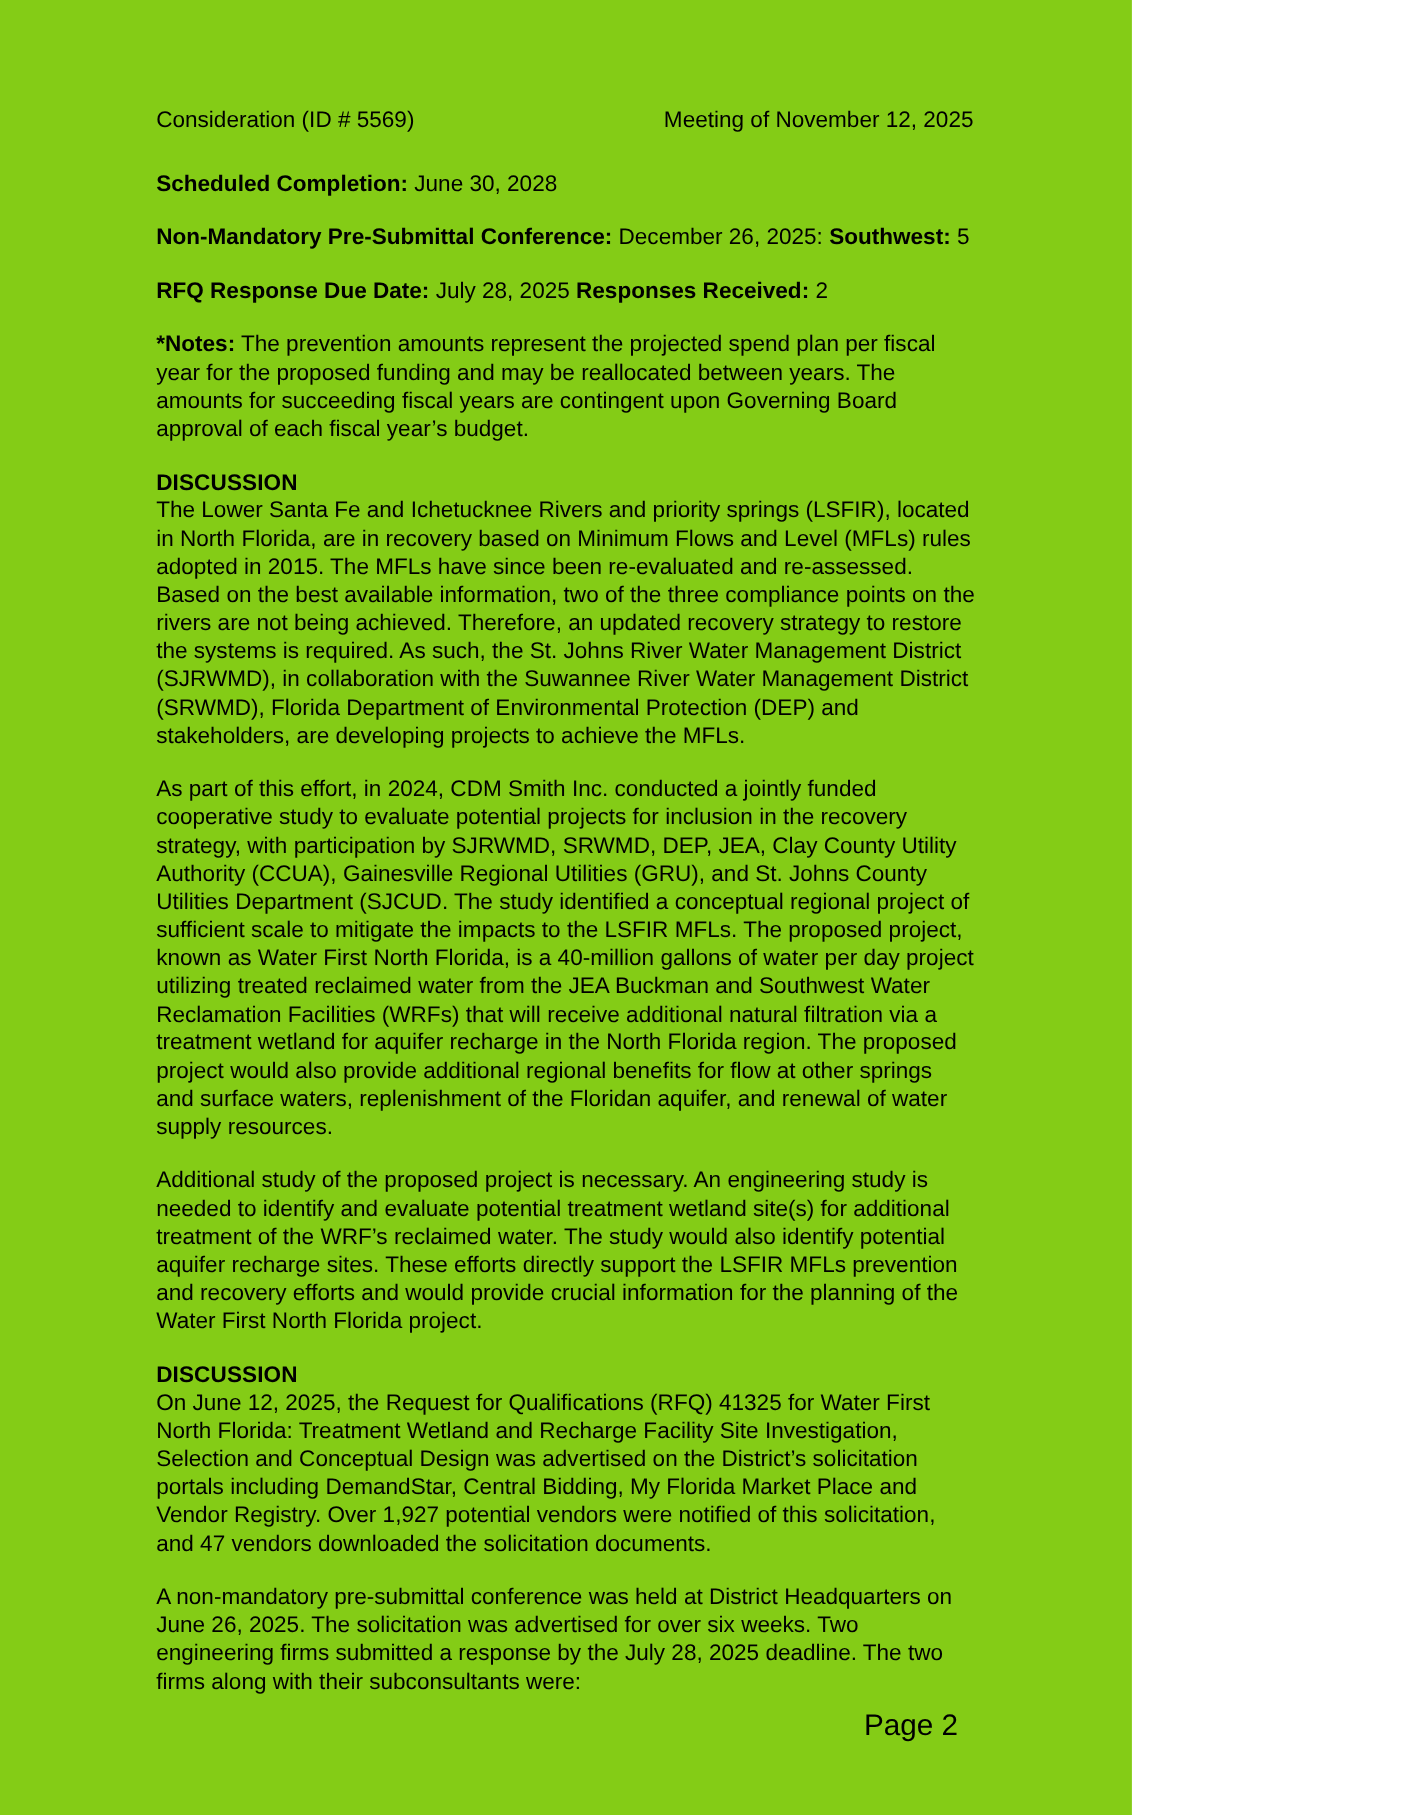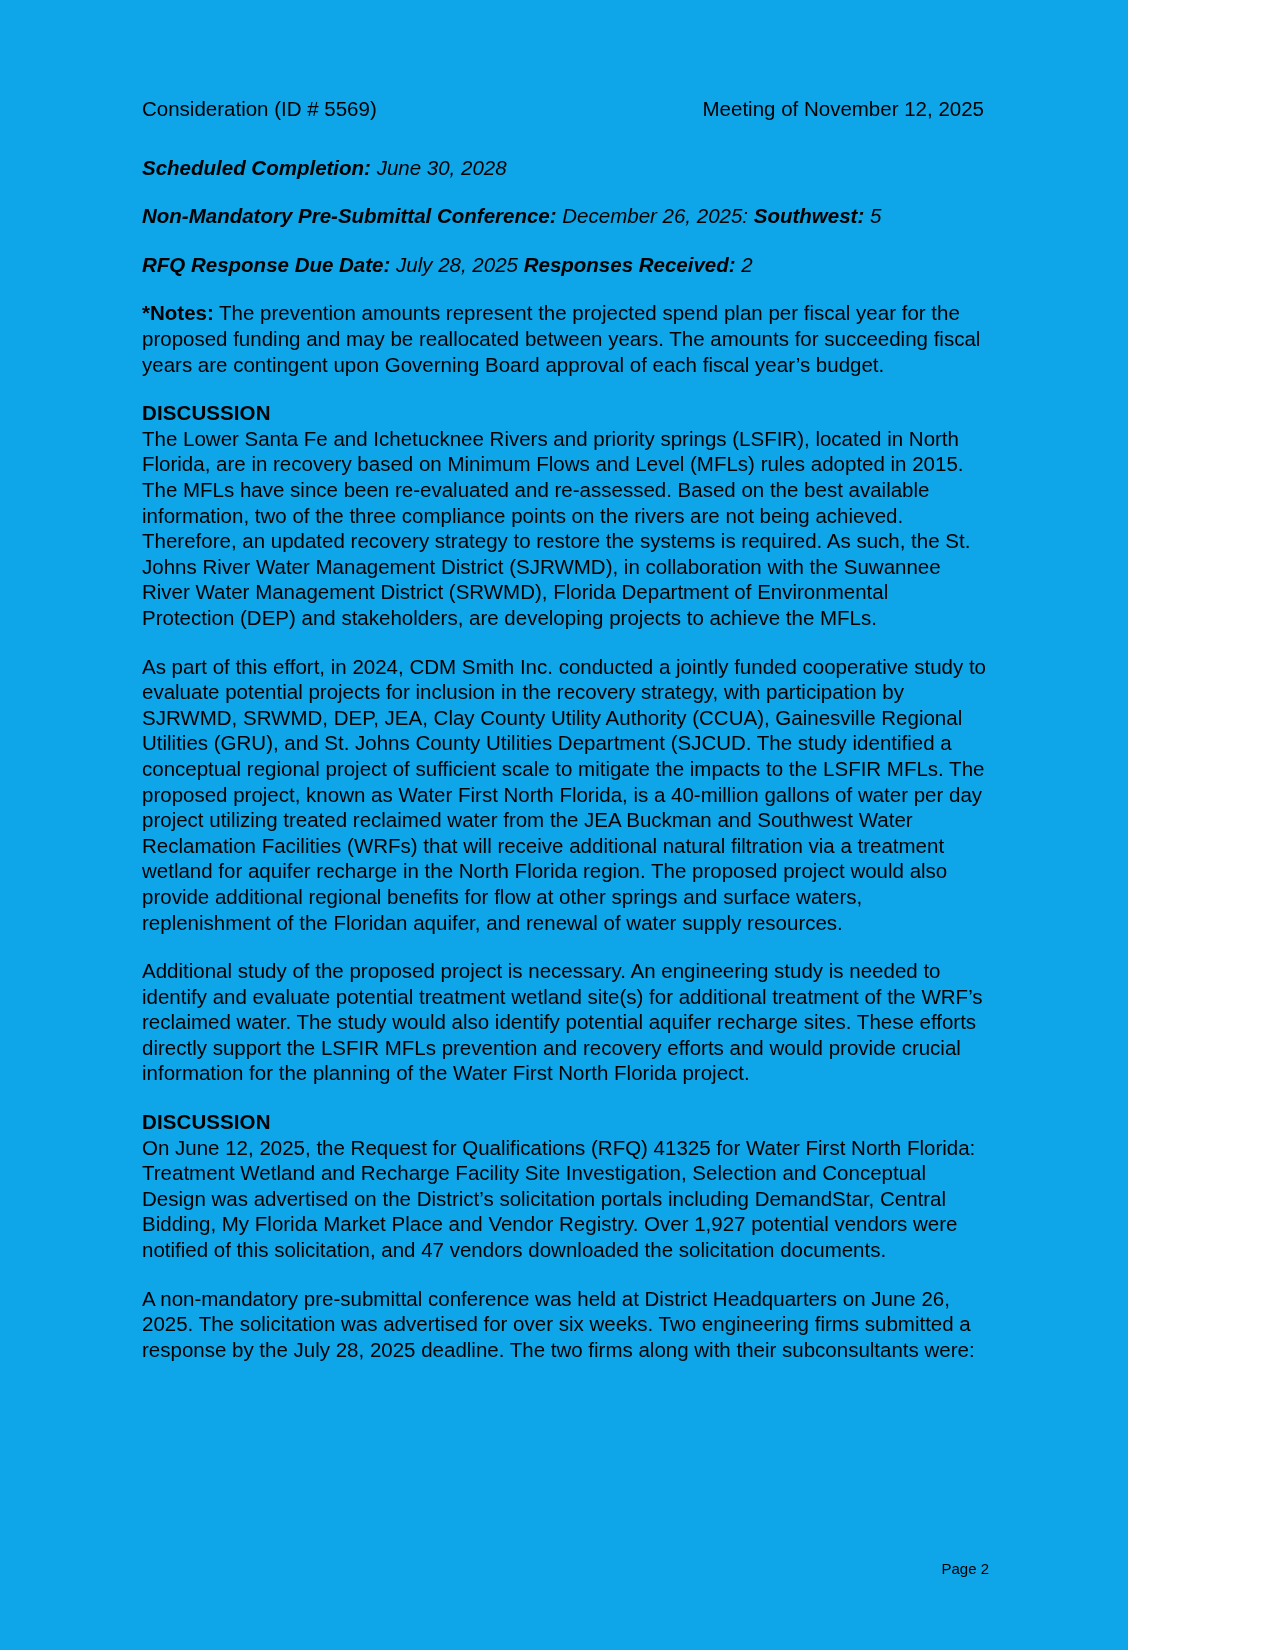--- a/index.html
+++ b/index.html
@@ -7,23 +7,23 @@
     margin: 0;
     padding: 0;
     background: #ffffff;
   }
   body {
     font-family: "Liberation Sans", sans-serif;
     color: #000000;
   }
   .page {
     position: relative;
-    width: 1128px;
+    width: 1029px;
     height: 1650px;
-    background: #0ea5e9;
+    background: #84cc16;
     box-sizing: border-box;
     padding: 56px 142px 0 142px;
     overflow: hidden;
   }
   .doc-header {
     display: flex;
     justify-content: space-between;
     align-items: baseline;
     font-size: 20.5px;
     line-height: 1.35;
@@ -33,44 +33,43 @@
   .doc-header .hdr-left { white-space: nowrap; }
   .doc-header .hdr-right { white-space: nowrap; padding-right: 2px; margin-top: 33px; }
 
   .body-block {
     margin-top: 32px;
     font-size: 20.5px;
     line-height: 25.6px;
   }
   p.field-line {
     margin: 0 0 23px 0;
-    font-style: italic;
   }
   p.para {
     margin: 0 0 23px 0;
     text-align: left;
   }
   p.para.tight {
     margin-bottom: 0;
   }
   .lbl { font-weight: bold; }
   h2.section {
     font-size: 20.5px;
     font-weight: bold;
     margin: 0;
     line-height: 25.6px;
     letter-spacing: 0.1px;
   }
   .page-footer {
     position: absolute;
     left: 142px;
-    right: 139px;
+    right: 158px;
     bottom: 68px;
     text-align: right;
-    font-size: 15px;
+    font-size: 27px;
     line-height: 25.6px;
   }
 </style>
 </head>
 <body>
 
 <div class="page">
 
   <div class="doc-header">
     <span class="hdr-left">Consideration (ID # 5569)</span>

